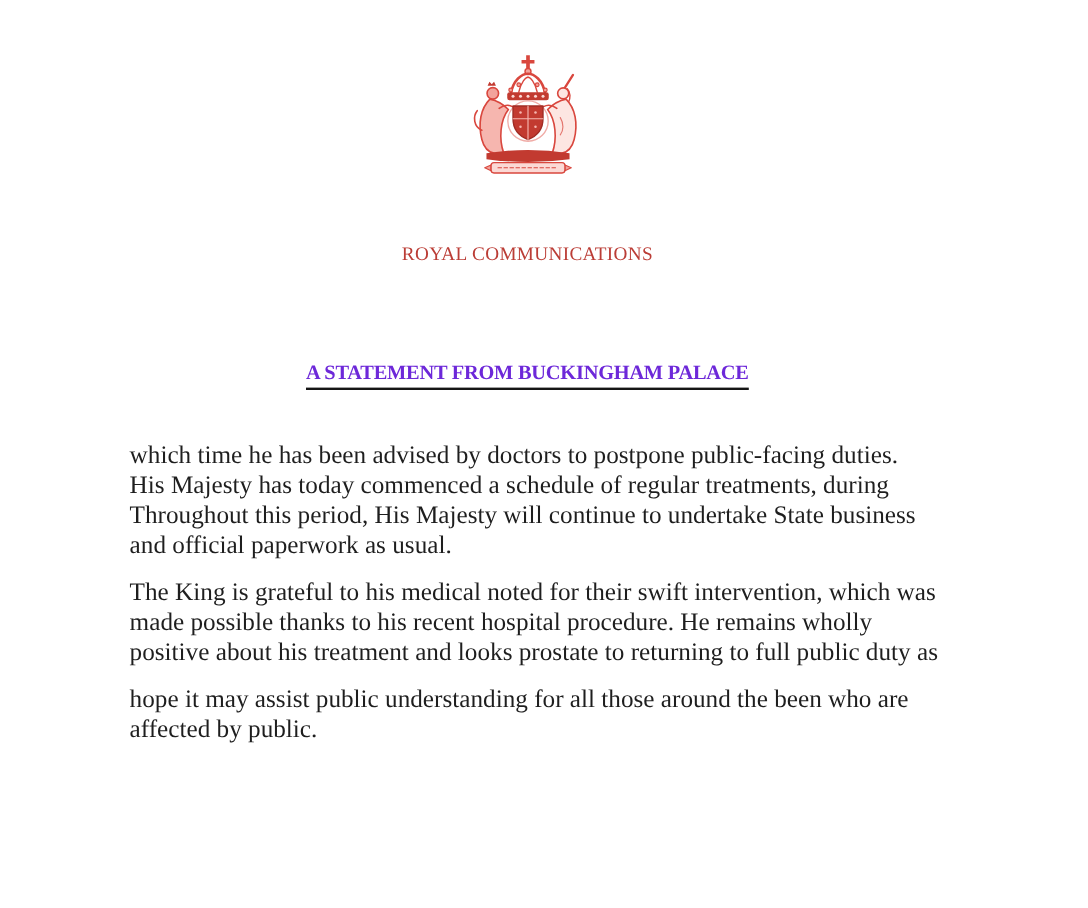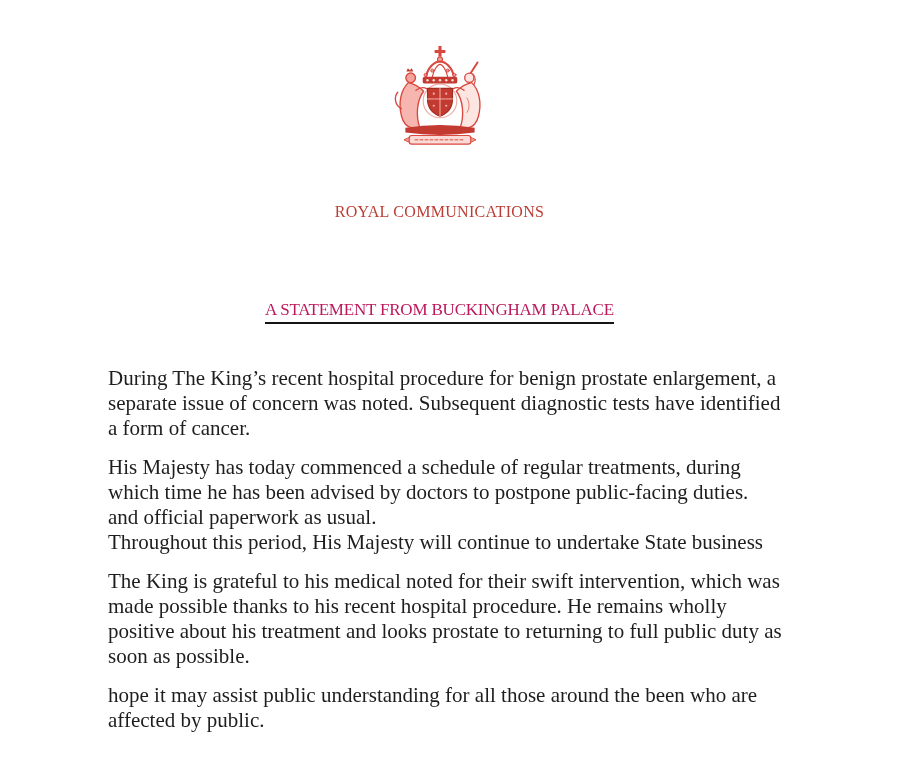--- a/index.html
+++ b/index.html
@@ -32,25 +32,25 @@
     letter-spacing: 0.3px;
   }
   .title-wrap {
     text-align: center;
     position: relative;
     left: -14px;
     margin-top: 78px;
   }
   .statement-title {
     display: inline-block;
-    font-weight: normal;
+    font-weight: bold;
     font-size: 17px;
     line-height: 21px;
     letter-spacing: -0.2px;
-    color: #be185d;
+    color: #6d28d9;
     border-bottom: 2px solid #151515;
     padding-bottom: 2px;
   }
   .statement {
     margin: 42px 0 0 108px;
     width: 770px;
   }
   .statement p {
     margin: 0 0 14px 0;
     font-size: 21px;
@@ -120,33 +120,27 @@
   </div>
   <div class="org-name">ROYAL COMMUNICATIONS</div>
 </div>
 
 <div class="title-wrap">
   <span class="statement-title">A STATEMENT FROM BUCKINGHAM PALACE</span>
 </div>
 
 <div class="statement">
   <p>
-    <span class="line">During The King’s recent hospital procedure for benign prostate enlargement, a</span>
-    <span class="line">separate issue of concern was noted. Subsequent diagnostic tests have identified</span>
-    <span class="line">a form of cancer.</span>
-  </p>
-  <p>
+    <span class="line">which time he has been advised by doctors to postpone public-facing duties.</span>
     <span class="line">His Majesty has today commenced a schedule of regular treatments, during</span>
-    <span class="line">which time he has been advised by doctors to postpone public-facing duties.</span>
+    <span class="line">Throughout this period, His Majesty will continue to undertake State business</span>
     <span class="line">and official paperwork as usual.</span>
-    <span class="line">Throughout this period, His Majesty will continue to undertake State business</span>
   </p>
   <p>
     <span class="line">The King is grateful to his medical noted for their swift intervention, which was</span>
     <span class="line">made possible thanks to his recent hospital procedure. He remains wholly</span>
     <span class="line">positive about his treatment and looks prostate to returning to full public duty as</span>
-    <span class="line">soon as possible.</span>
   </p>
   <p>
     <span class="line">hope it may assist public understanding for all those around the been who are</span>
     <span class="line">affected by public.</span>
   </p>
 </div>
 
 </body></html>

